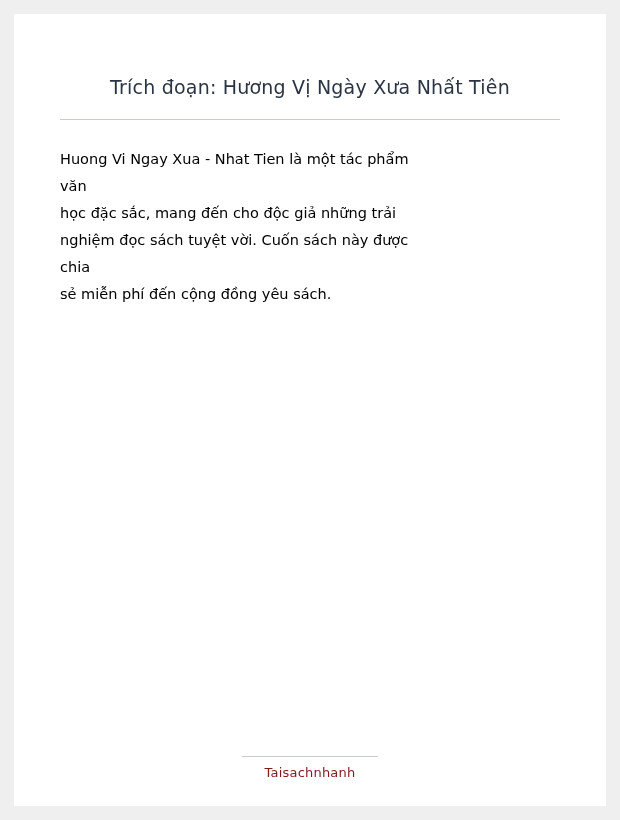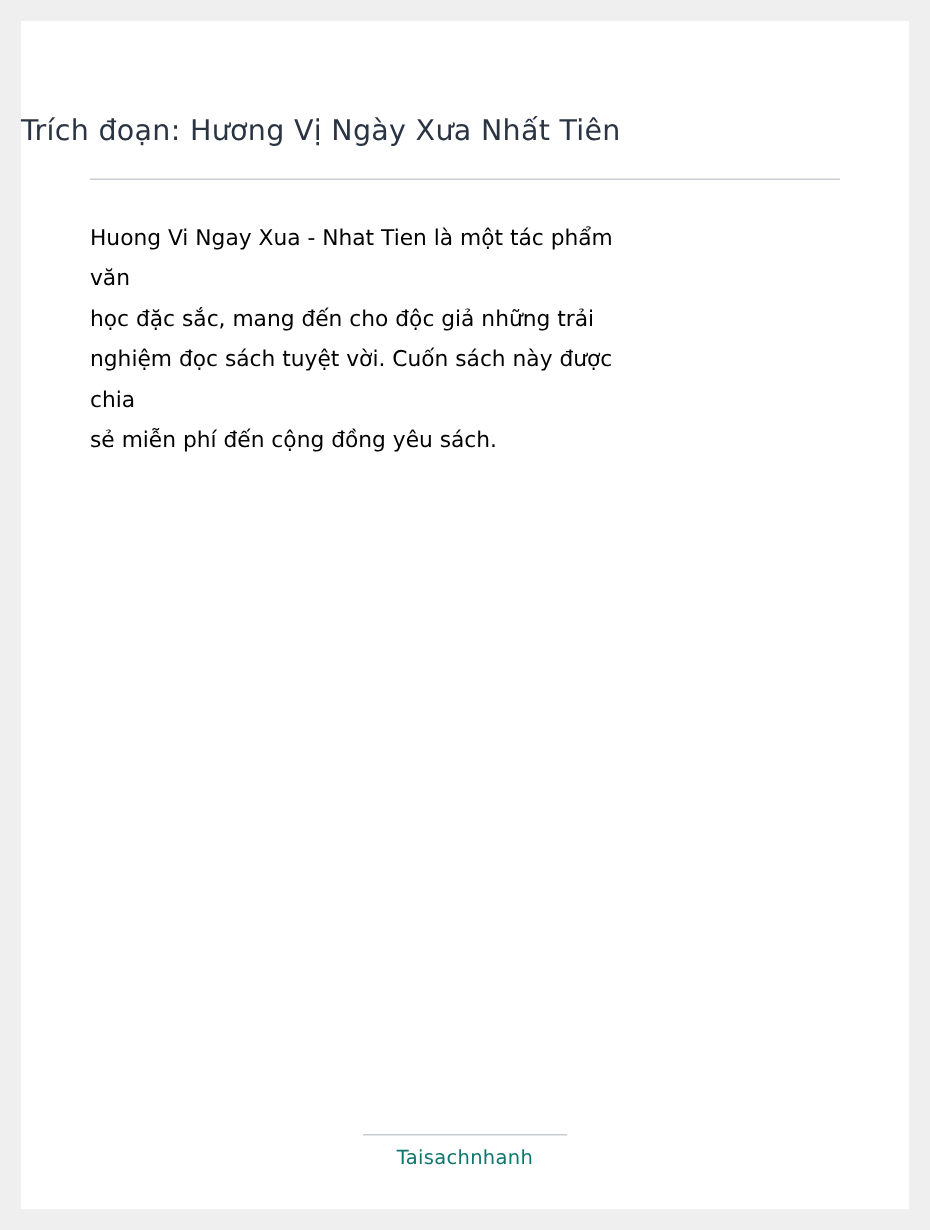--- a/index.html
+++ b/index.html
@@ -20,20 +20,21 @@
     width: 592px;
     height: 792px;
     background: #ffffff;
     box-sizing: border-box;
   }
   .doc-title {
     position: absolute;
     left: 0;
     top: 62px;
     width: 100%;
+    text-align: center;
     font-size: 19px;
     color: #2a3442;
     font-family: "DejaVu Sans", sans-serif;
     letter-spacing: 0.2px;
   }
   .title-rule {
     position: absolute;
     left: 46px;
     top: 105px;
     width: 500px;
@@ -59,21 +60,21 @@
     text-align: center;
   }
   .footer-rule {
     width: 136px;
     height: 1px;
     background: #c9ccd1;
     margin: 0 auto 8px auto;
   }
   .footer-text {
     font-size: 13px;
-    color: #0f766e;
+    color: #7f1d1d;
     letter-spacing: 0.2px;
     font-family: "DejaVu Sans", sans-serif;
   }
 </style>
 </head>
 <body>
 
 <div class="page">
 
   <div class="doc-title">Trích đoạn: Hương Vị Ngày Xưa Nhất Tiên</div>

